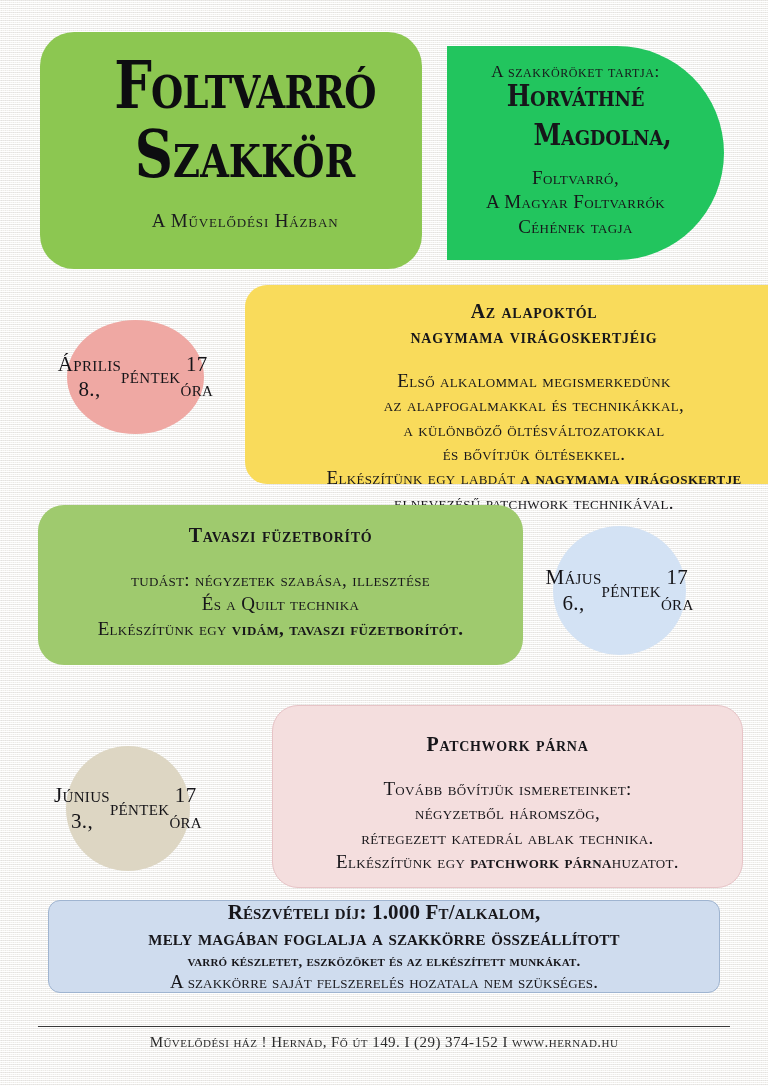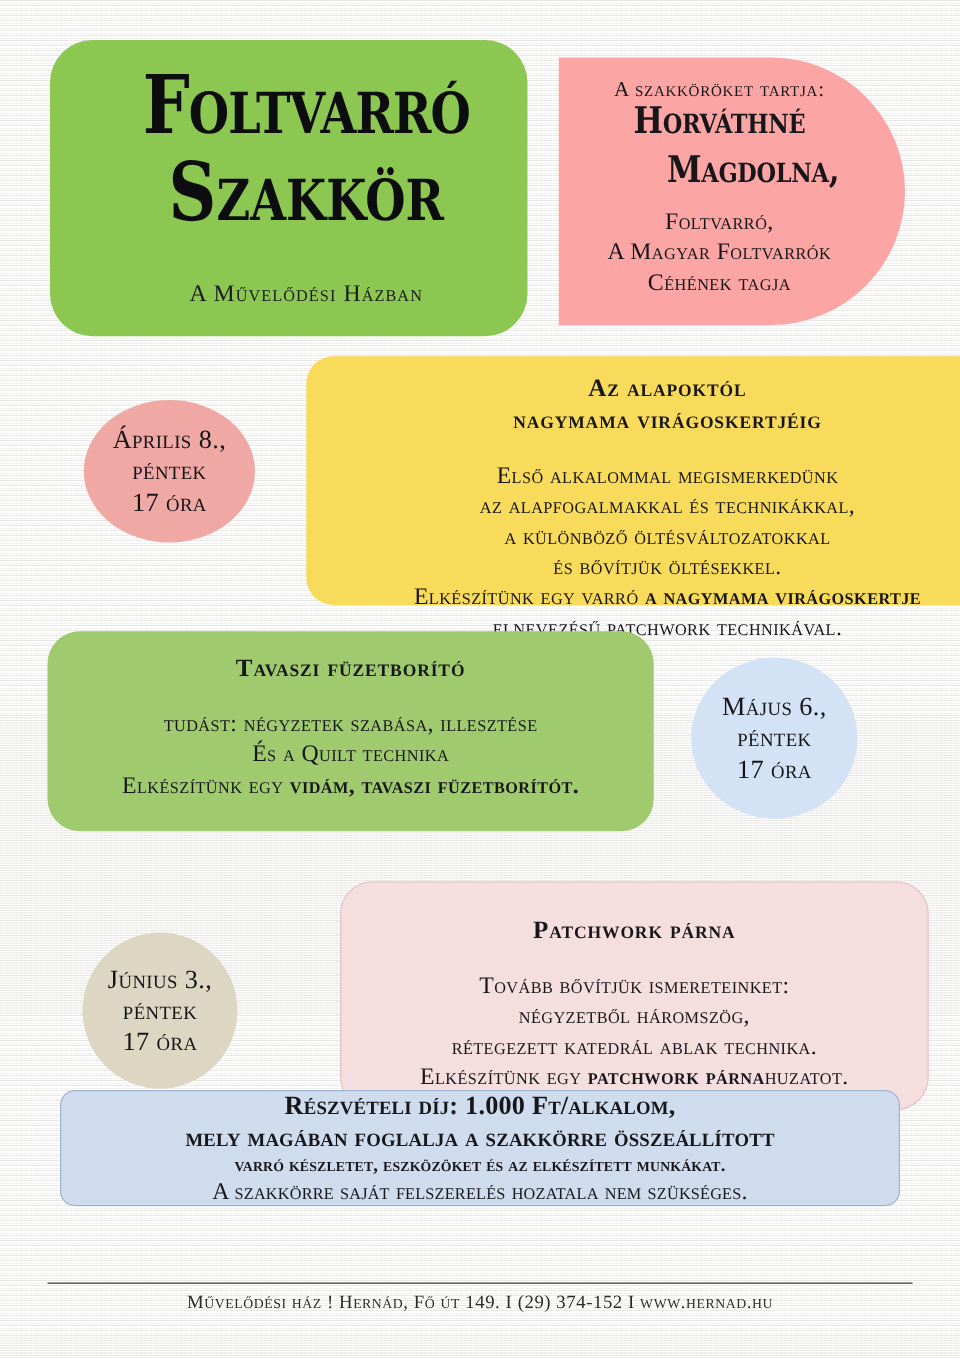--- a/index.html
+++ b/index.html
@@ -63,33 +63,33 @@
     letter-spacing:-0.015em;
   }
   .deco-title .l2{
     display:block;
     font-size:53px;
     font-variant:small-caps;
     letter-spacing:0.0em;
     margin-top:6px;
   }
   .title-sub{
-    margin-top:63px;
+    margin-top:48px;
     font-size:19px;
     font-variant:small-caps;
     letter-spacing:0.045em;
     color:#1b1b1f;
   }
 
   
   .instructor-card{
     position:absolute;
     left:447px; top:46px;
     width:277px; height:214px;
-    background:#fca5a5;
+    background:#22c55e;
     border-radius:0 140px 140px 0;
     padding:16px 34px 10px 14px;
     text-align:center;
   }
   .instr-lead{
     font-size:17px;
     font-variant:small-caps;
     letter-spacing:0.035em;
     margin-bottom:2px;
   }
@@ -111,21 +111,20 @@
     font-size:19px;
     font-variant:small-caps;
     letter-spacing:0.02em;
     line-height:1.28;
   }
 
   
   .date-bubble{
     position:absolute;
     display:flex;
-    flex-direction:column;
     align-items:center;
     justify-content:center;
     text-align:center;
     font-variant:small-caps;
     line-height:1.20;
     letter-spacing:0.02em;
     color:#151418;
   }
   .date-bubble span{ display:block; }
   .date-bubble .d1{ font-size:21px; }
@@ -191,21 +190,21 @@
     width:471px; height:183px;
     background:#f4dede;
     border:1px solid #e7c3c6;
     border-radius:26px;
     padding:26px 10px 10px 10px;
   }
 
   
   .fee-box{
     position:absolute;
-    left:48px; top:872px;
+    left:48px; top:900px;
     width:672px; height:93px;
     background:#cfdcee;
     border:1px solid #9fb4d0;
     border-radius:12px;
     display:flex;
     flex-direction:column;
     align-items:center;
     justify-content:center;
     text-align:center;
     font-variant:small-caps;
@@ -268,21 +267,21 @@
   <div class="session card-yellow">
     <h2>
       <span>Az alapoktól</span><br>
       <span>nagymama virágoskertjéig</span>
     </h2>
     <div class="body">
       <div>Első alkalommal megismerkedünk</div>
       <div>az alapfogalmakkal és technikákkal,</div>
       <div>a különböző öltésváltozatokkal</div>
       <div>és bővítjük öltésekkel.</div>
-      <div><span>Elkészítünk egy varró </span><b>a nagymama virágoskertje</b></div>
+      <div><span>Elkészítünk egy labdát </span><b>a nagymama virágoskertje</b></div>
       <div>elnevezésű patchwork technikával.</div>
     </div>
   </div>
 
   <div class="session card-green2">
     <h2>Tavaszi füzetborító</h2>
     <div class="body">
       <div>tudást: négyzetek szabása, illesztése</div>
       <div>És a Quilt technika</div>
       <div><span>Elkészítünk egy </span><b>vidám, tavaszi füzetborítót.</b></div>

